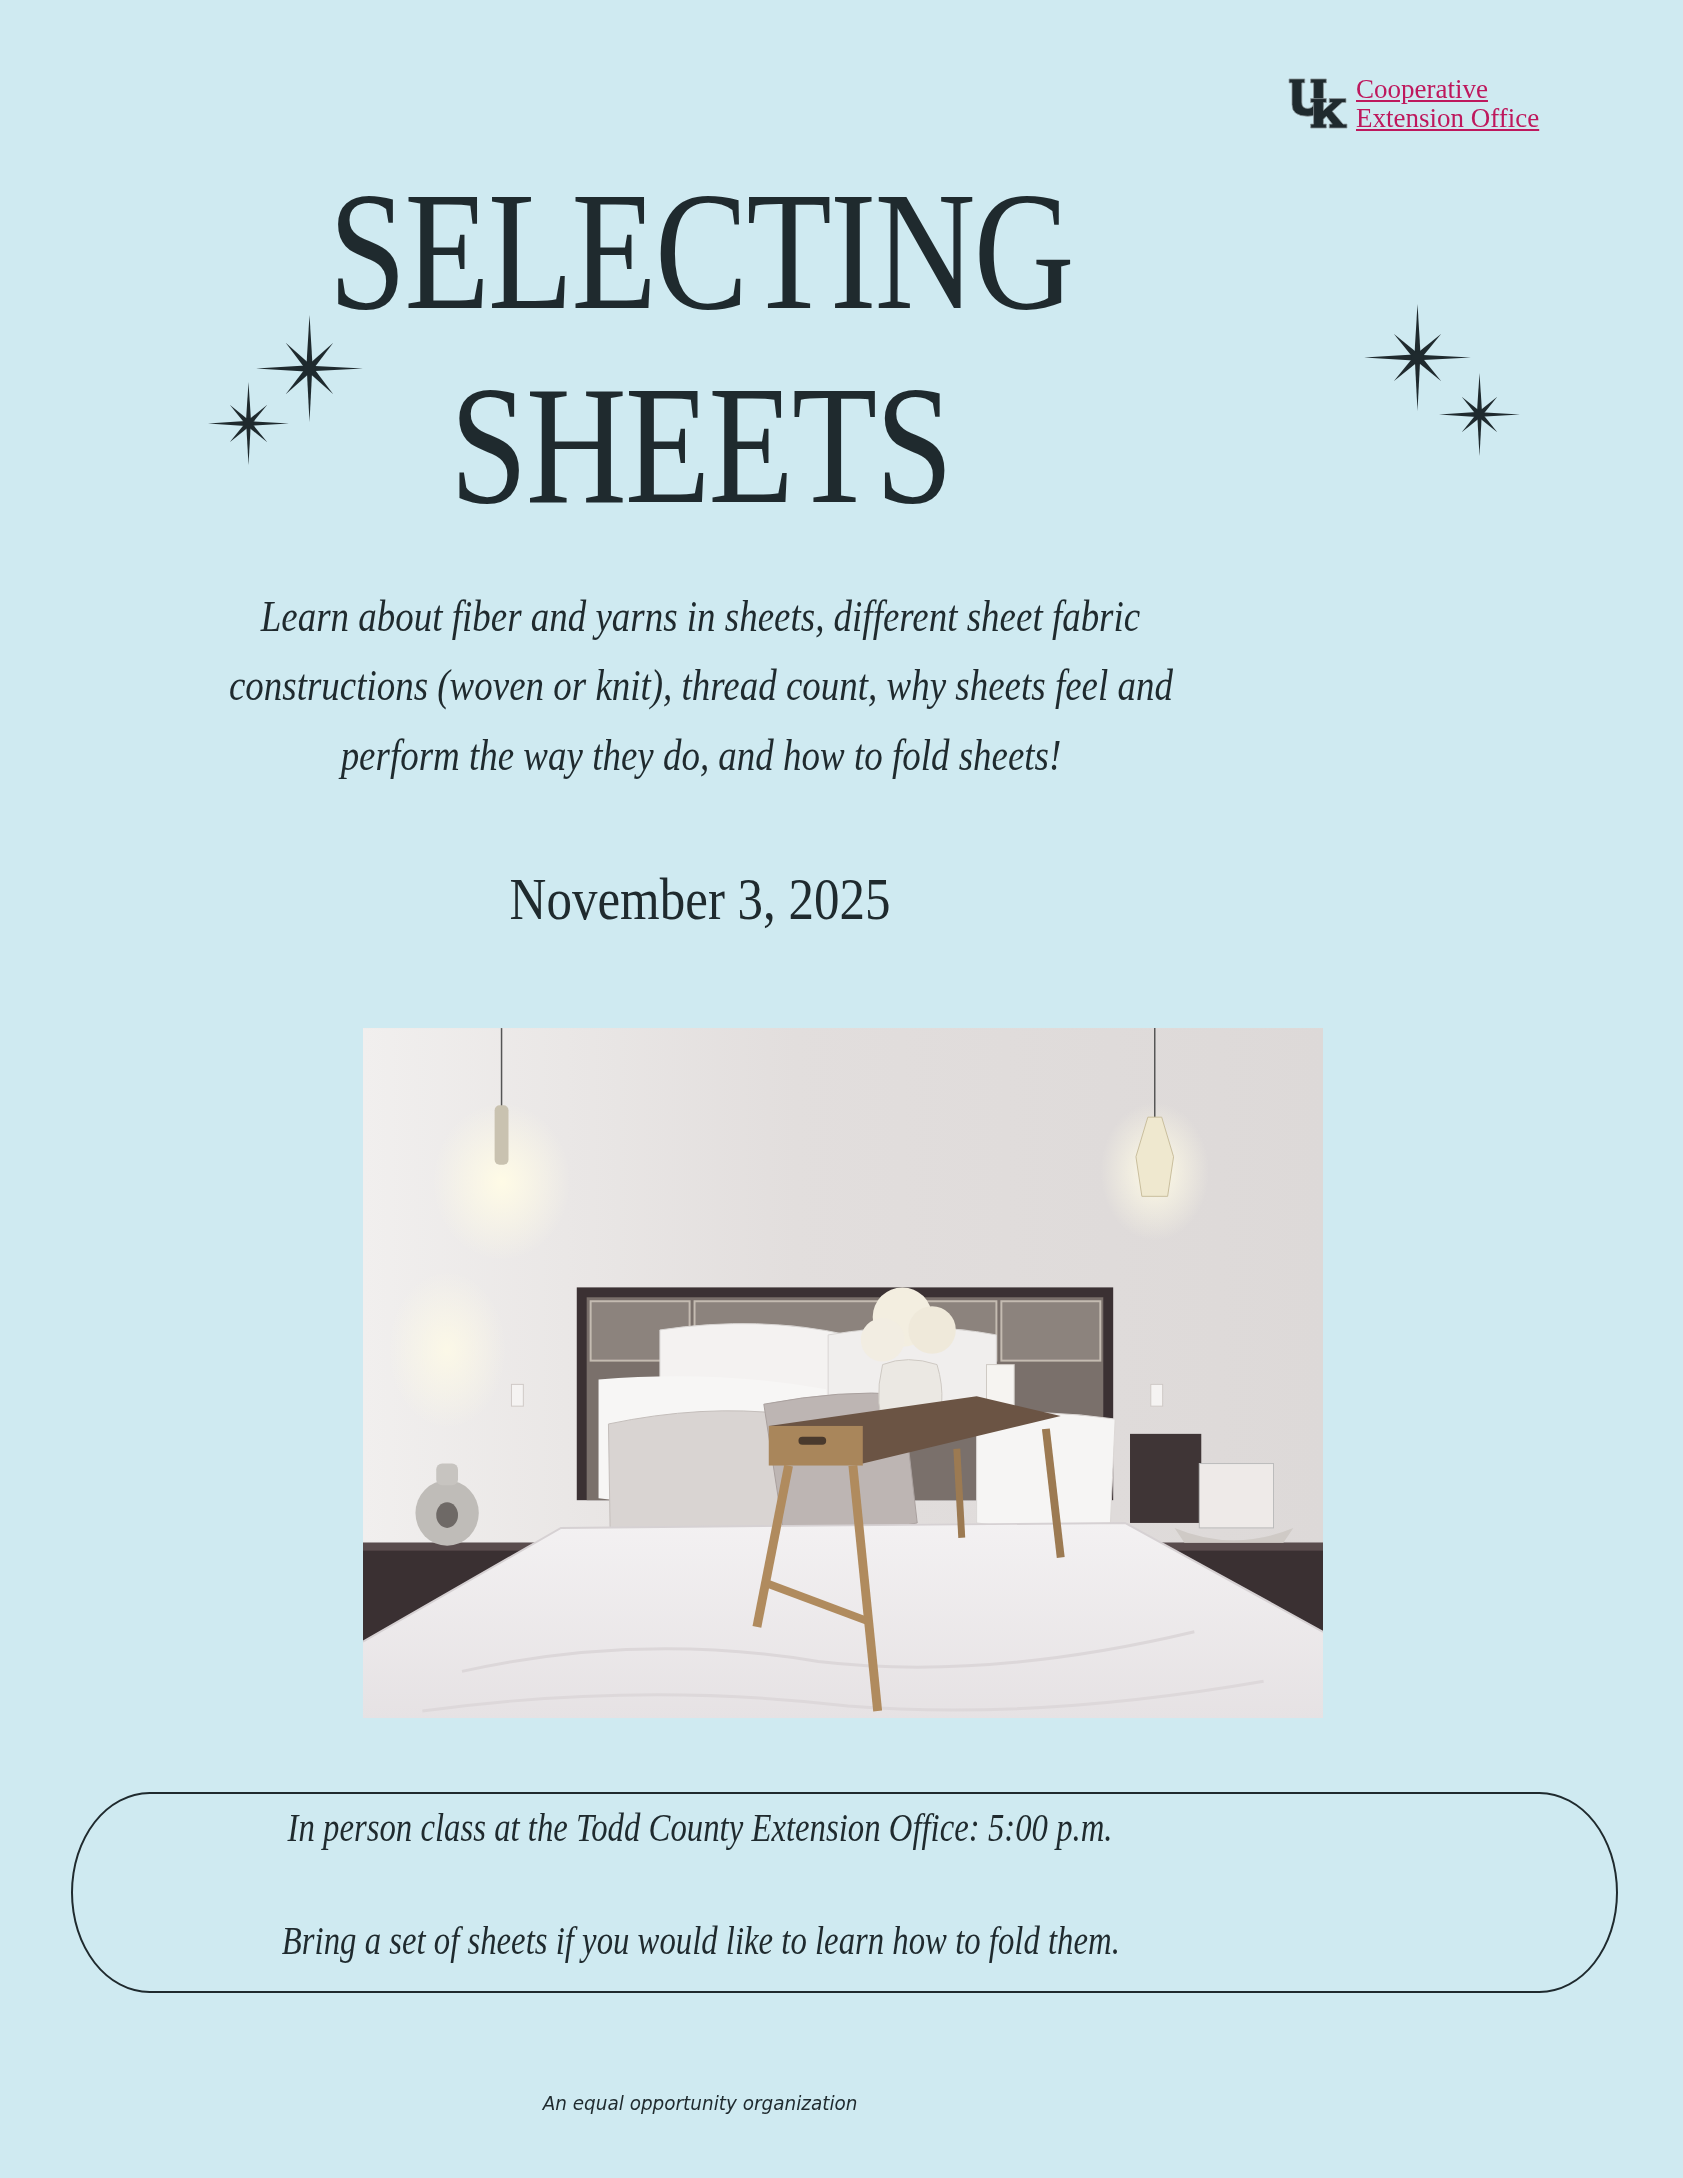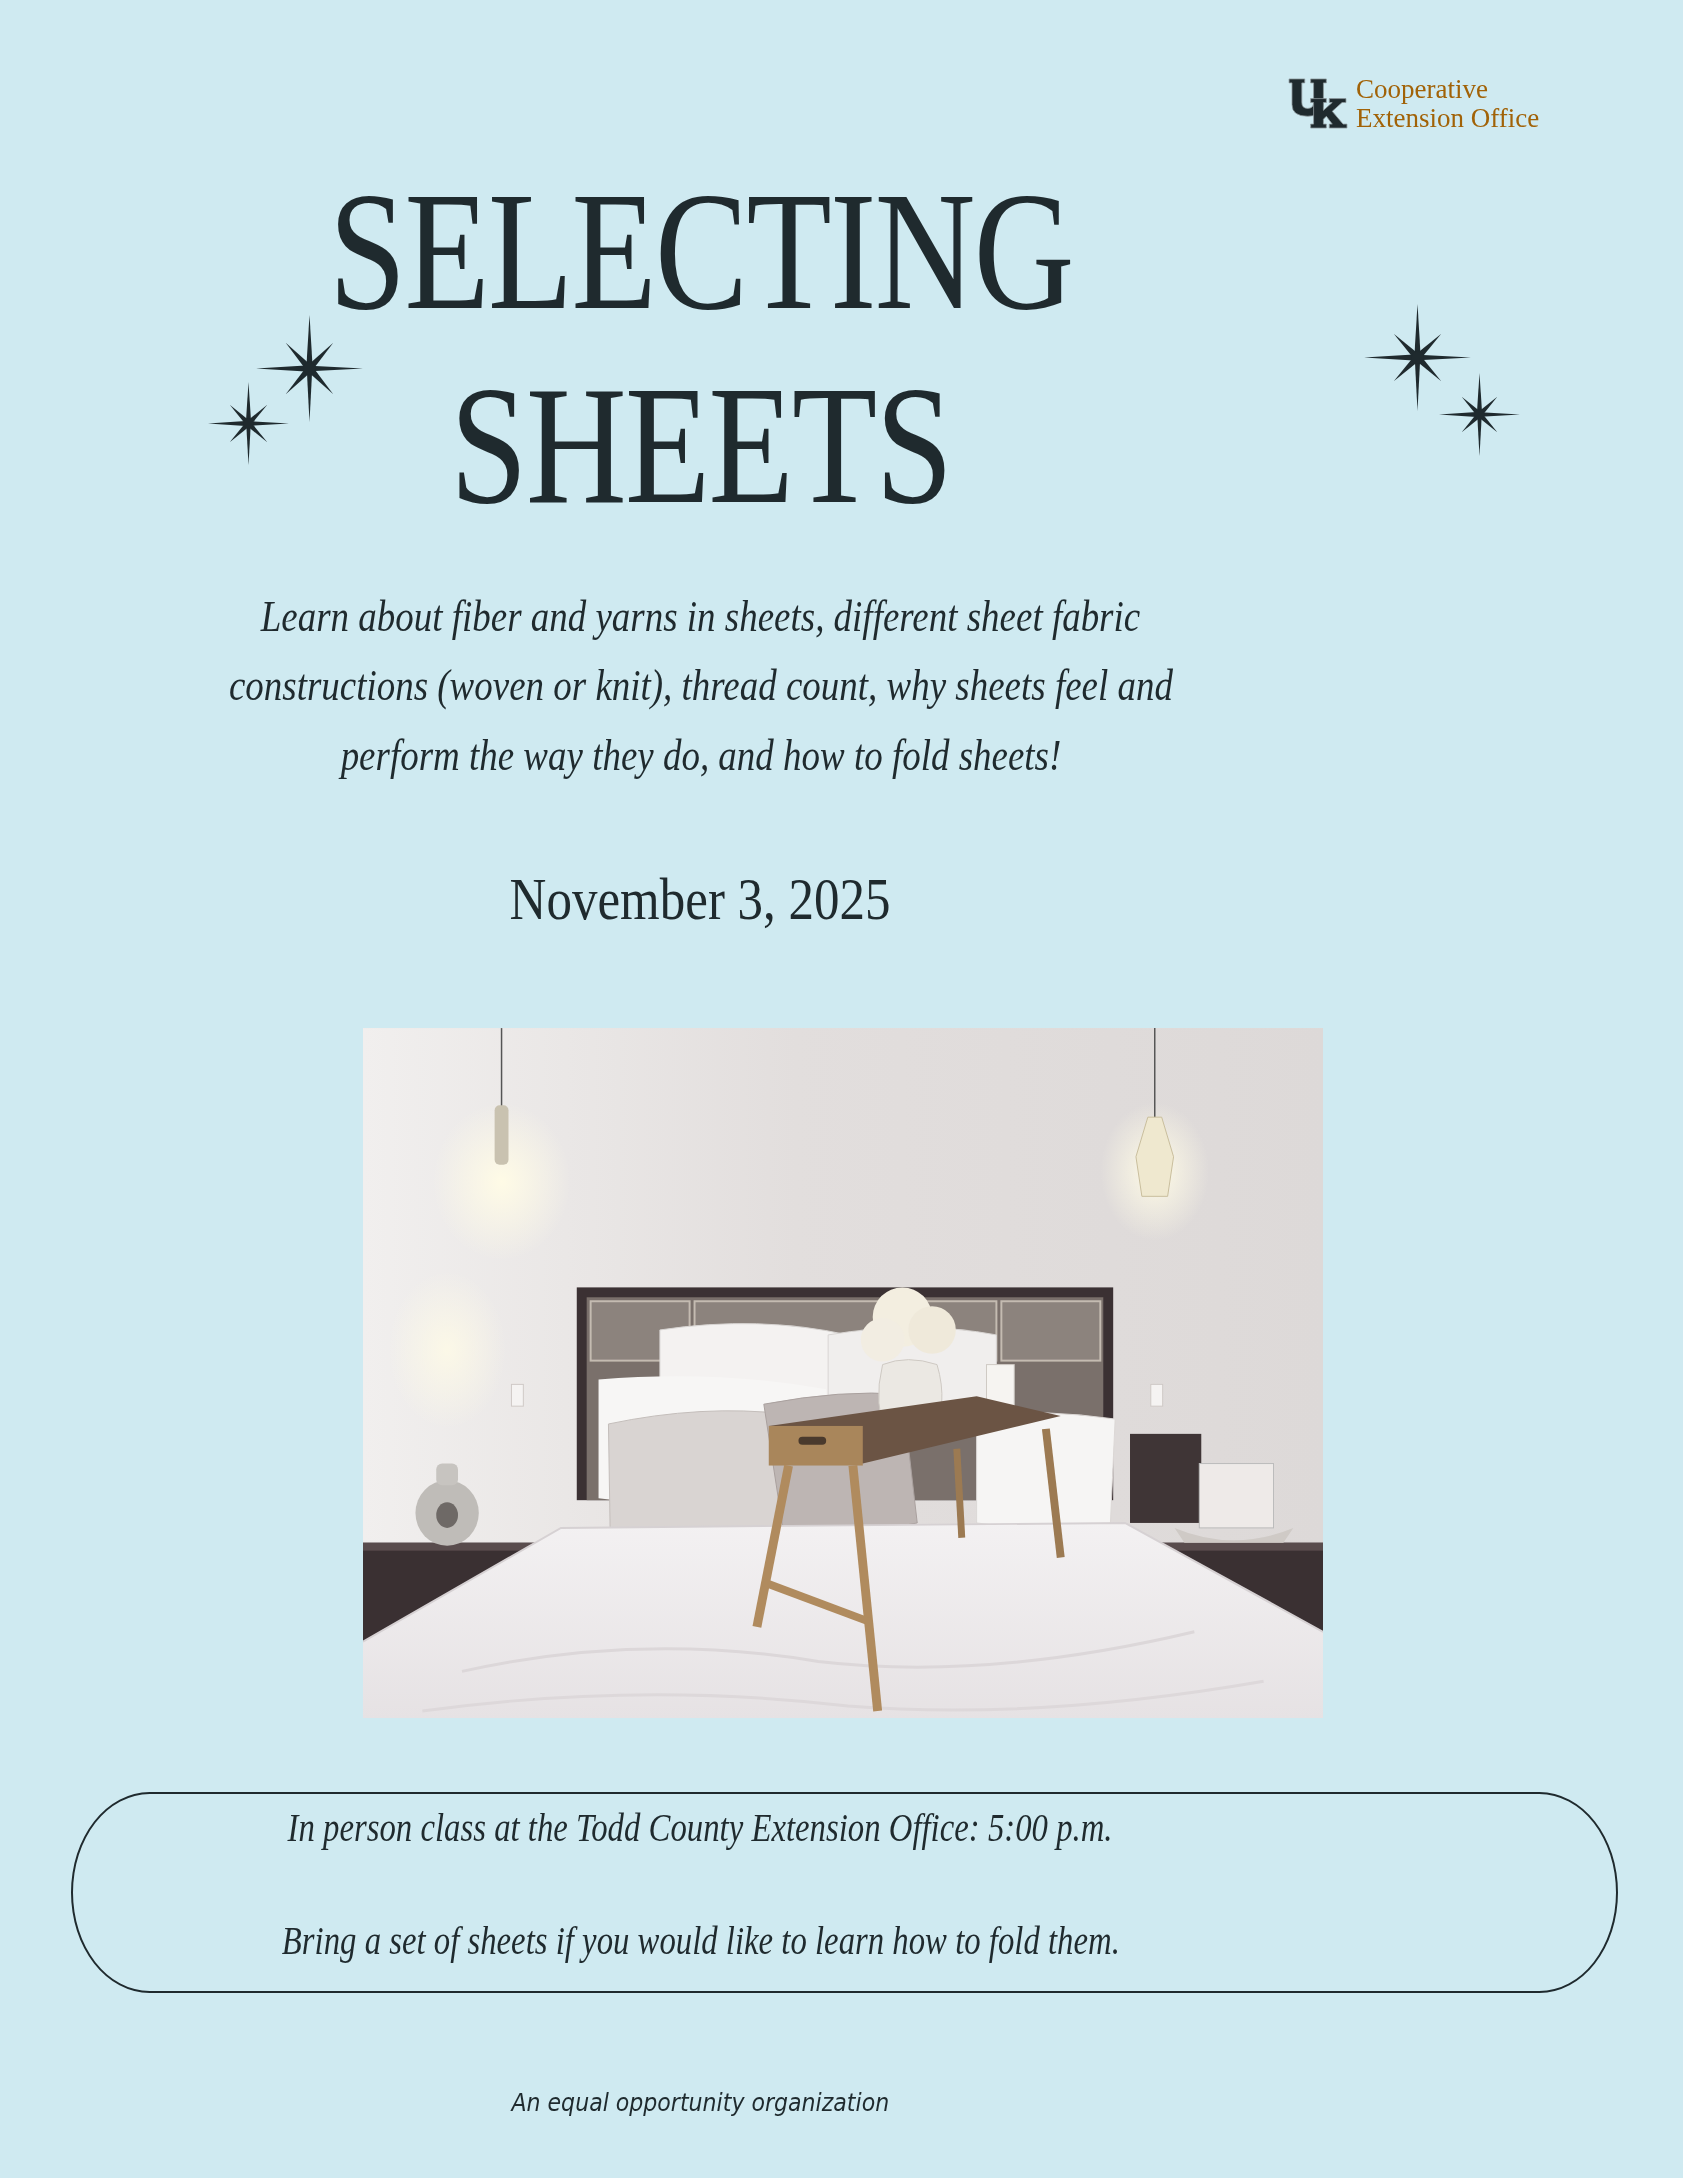--- a/index.html
+++ b/index.html
@@ -11,21 +11,21 @@
   .abs { position:absolute; }
   .center-line {
     position:absolute; left:0; width:1401px; text-align:center; white-space:nowrap;
   }
   .squeeze { display:inline-block; transform-origin:center center; }
 
   
   #logo { left:1287px; top:75px; width:317px; height:57px; }
   #logo .uk { position:absolute; left:0; top:2px; width:63px; height:53px; }
   #logo .org { position:absolute; left:69px; top:0; font-family:"Liberation Serif", serif;
-    font-size:27px; line-height:29px; color:#a16207; white-space:nowrap; }
+    font-size:27px; line-height:29px; color:#be185d; white-space:nowrap;text-decoration:underline; }
 
   
   #title1 { top:166px; font-size:170px; line-height:170px; letter-spacing:-2px; }
   #title1 .squeeze { transform:scaleX(0.82); }
   #title2 { top:360px; font-size:170px; line-height:170px; letter-spacing:-2px; }
   #title2 .squeeze { transform:scaleX(0.82); }
 
   .sparkle { position:absolute; }
 
   
@@ -47,21 +47,21 @@
     left:71px; top:1792px; width:1547px; height:201px;
     border:2px solid #1f2a2e; border-radius:79px / 101px; box-sizing:border-box;
   }
   .info { font-size:39px; line-height:51px;font-style:italic; }
   .info .squeeze { transform:scaleX(0.84); }
   #info1 { top:1802px; }
   #info2 { top:1903px;margin-top:12px; }
 
   
   #footer { top:2087px; font-family:"DejaVu Sans", "Liberation Sans", sans-serif; font-style:italic;
-    font-size:24px; line-height:32px; }
+    font-size:20px; line-height:32px; }
   #footer .squeeze { transform:scaleX(0.92); }
 </style>
 </head>
 <body>
 
 <div id="logo" class="abs">
   <svg class="uk" viewBox="0 0 64 54">
 
     <path d="M2 2 h16 v4 h-3 v20 q0 6 6 6 q6 0 6 -6 v-20 h-3 v-4 h16 v4 h-3 v22 q0 12 -16 12 q-16 0 -16 -12 v-22 h-3 z" fill="#1f2a2e" stroke="#8f9a9e" stroke-width="0.8"></path>
 

